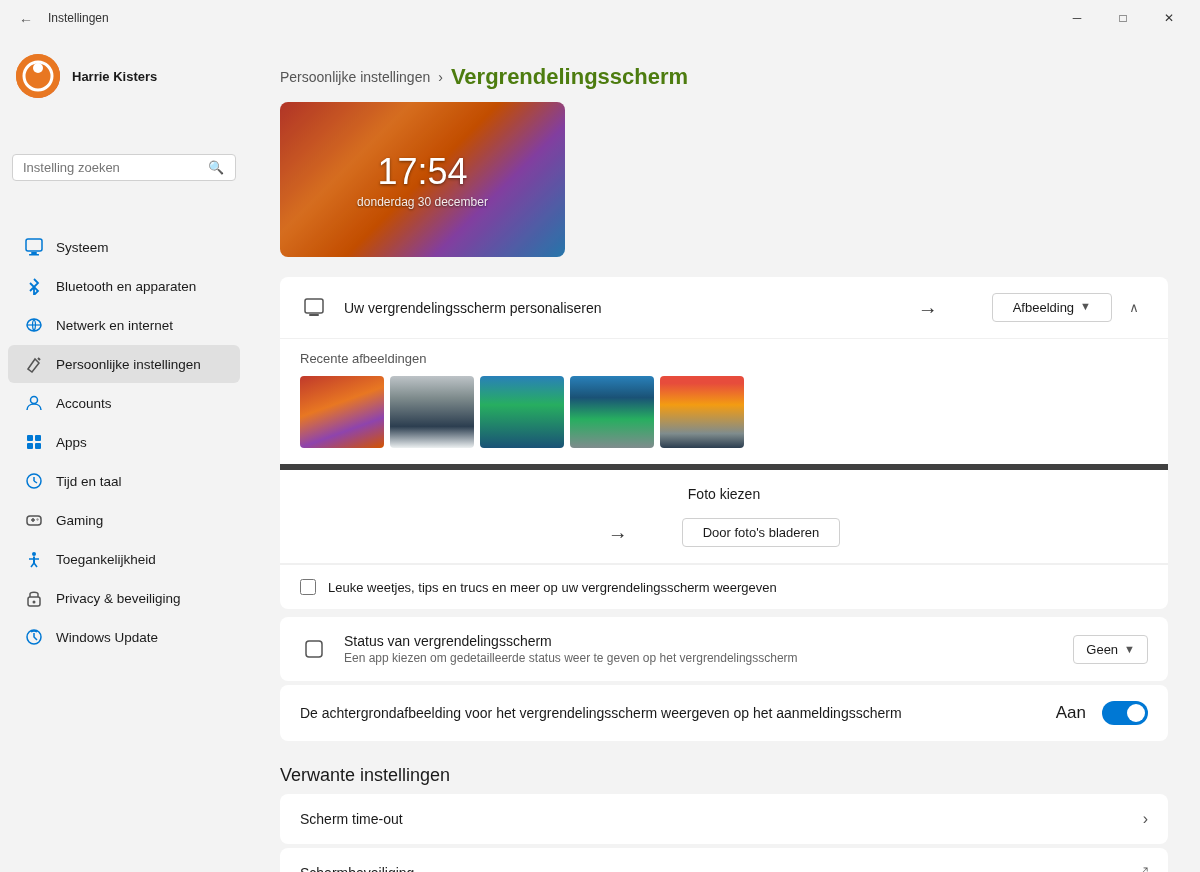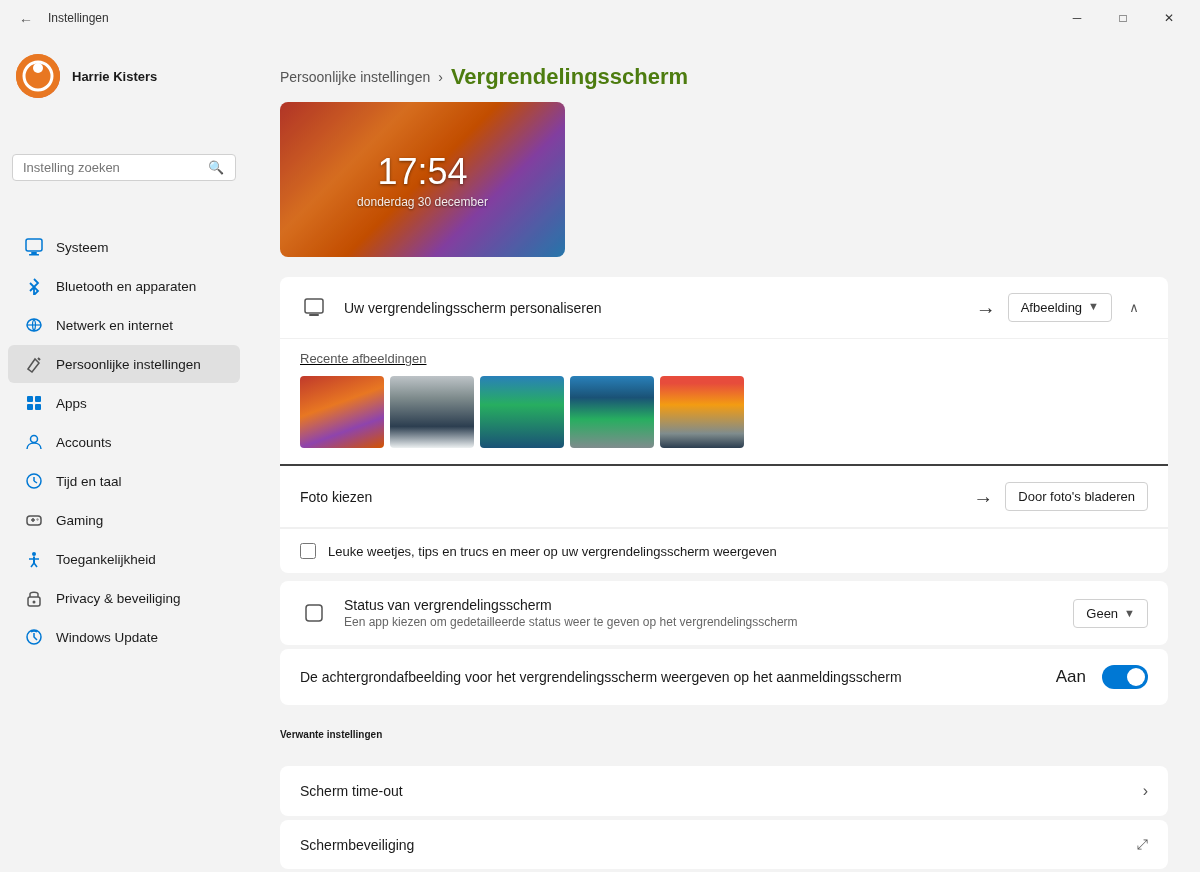--- a/index.html
+++ b/index.html
@@ -259,46 +259,46 @@
       font-size: 20px;
       color: #333;
       margin-right: 4px;
     }
 
     
     .dropdown-btn {
       display: flex;
       align-items: flex-start;
       gap: 6px;
-      padding: 6px 12px;
+      padding: 6px 20px;
       border: 1px solid #d0d0d0;
       border-radius: 4px;
       background: white;
       font-size: 13px;
       cursor: pointer;
       color: #1a1a1a;
+      margin-left: 42px;
     }
     .dropdown-arrow { color: #555; font-size: 11px; }
 
     
     .expand-btn {
       width: 28px;
       height: 28px;
       display: flex;
       align-items: center;
       justify-content: center;
       cursor: pointer;
       color: #555;
       font-size: 13px;
     }
 
     
     .images-section {
       padding: 12px 20px 16px 20px;
-      text-decoration: underline;
     }
     .images-label {
       font-size: 13px;
       color: #555;
       margin-bottom: 10px;
     }
     .images-row {
       display: flex;
       gap: 6px;
     }
@@ -363,24 +363,24 @@
       transition: right 0.2s;
     }
     .toggle-label {
       font-size: 17px;
       color: #1a1a1a;
       margin-right: 8px;
     }
 
     
     .section-title {
-      font-size: 10px;
-      font-weight: 700;
-      color: #1a1a1a;
-      margin: 24px 0 26px 0;
+      font-size: 18px;
+      font-weight: 400;
+      color: #1a1a1a;
+      margin: 24px 0 8px 0;
     }
 
     
     .chevron-right {
       font-size: 16px;
       color: #555;
     }
     .external-link-icon {
       font-size: 14px;
       color: #555;
@@ -474,38 +474,38 @@
       <div class="nav-item active">
         <div class="nav-icon icon-persoonlijk">
           <svg width="18" height="18" viewBox="0 0 18 18">
               <path d="M3 14 L10 4 L14 8 L7 17 Z" fill="none" stroke="#555" stroke-width="1.5"></path>
               <line x1="13" y1="3" x2="15" y2="5" stroke="#555" stroke-width="2"></line>
             </svg>
         </div>
         <span>Persoonlijke instellingen</span>
       </div>
       <div class="nav-item">
+        <div class="nav-icon icon-accounts">
+          <svg width="18" height="18" viewBox="0 0 18 18">
+              <circle cx="9" cy="6" r="3.5" fill="none" stroke="#0078d4" stroke-width="1.5"></circle>
+              <path d="M2 16 C2 12 5.5 10 9 10 C12.5 10 16 12 16 16" fill="none" stroke="#0078d4" stroke-width="1.5"></path>
+            </svg>
+        </div>
+        <span>Accounts</span>
+      </div>
+      <div class="nav-item">
         <div class="nav-icon icon-apps">
           <svg width="18" height="18" viewBox="0 0 18 18">
               <rect x="2" y="2" width="6" height="6" rx="1" fill="#0078d4"></rect>
               <rect x="10" y="2" width="6" height="6" rx="1" fill="#0078d4"></rect>
               <rect x="2" y="10" width="6" height="6" rx="1" fill="#0078d4"></rect>
               <rect x="10" y="10" width="6" height="6" rx="1" fill="#0078d4"></rect>
             </svg>
         </div>
         <span>Apps</span>
-      </div>
-      <div class="nav-item">
-        <div class="nav-icon icon-accounts">
-          <svg width="18" height="18" viewBox="0 0 18 18">
-              <circle cx="9" cy="6" r="3.5" fill="none" stroke="#0078d4" stroke-width="1.5"></circle>
-              <path d="M2 16 C2 12 5.5 10 9 10 C12.5 10 16 12 16 16" fill="none" stroke="#0078d4" stroke-width="1.5"></path>
-            </svg>
-        </div>
-        <span>Accounts</span>
       </div>
       <div class="nav-item">
         <div class="nav-icon icon-tijd">
           <svg width="18" height="18" viewBox="0 0 18 18">
               <circle cx="9" cy="9" r="7" fill="none" stroke="#0078d4" stroke-width="1.5"></circle>
               <line x1="9" y1="5" x2="9" y2="9" stroke="#0078d4" stroke-width="1.5"></line>
               <line x1="9" y1="9" x2="12" y2="11" stroke="#0078d4" stroke-width="1.5"></line>
             </svg>
         </div>
         <span>Tijd en taal</span>
@@ -597,21 +597,21 @@
         <div class="images-label">Recente afbeeldingen</div>
         <div class="images-row">
           <div class="thumb thumb-1"></div>
           <div class="thumb thumb-2"></div>
           <div class="thumb thumb-3"></div>
           <div class="thumb thumb-4"></div>
           <div class="thumb thumb-5"></div>
         </div>
       </div>
 
-      <div class="settings-row" style="border-top:2px solid #404040;">
+      <div class="settings-row" style="border-top:6px solid #404040;flex-direction:column;">
         <div class="settings-row-text">
           <div class="settings-row-label">Foto kiezen</div>
         </div>
         <div class="settings-row-action">
           <span class="foto-arrow">→</span>
           <button class="dropdown-btn">
             <span>Door foto's bladeren</span>
           </button>
         </div>
       </div>

